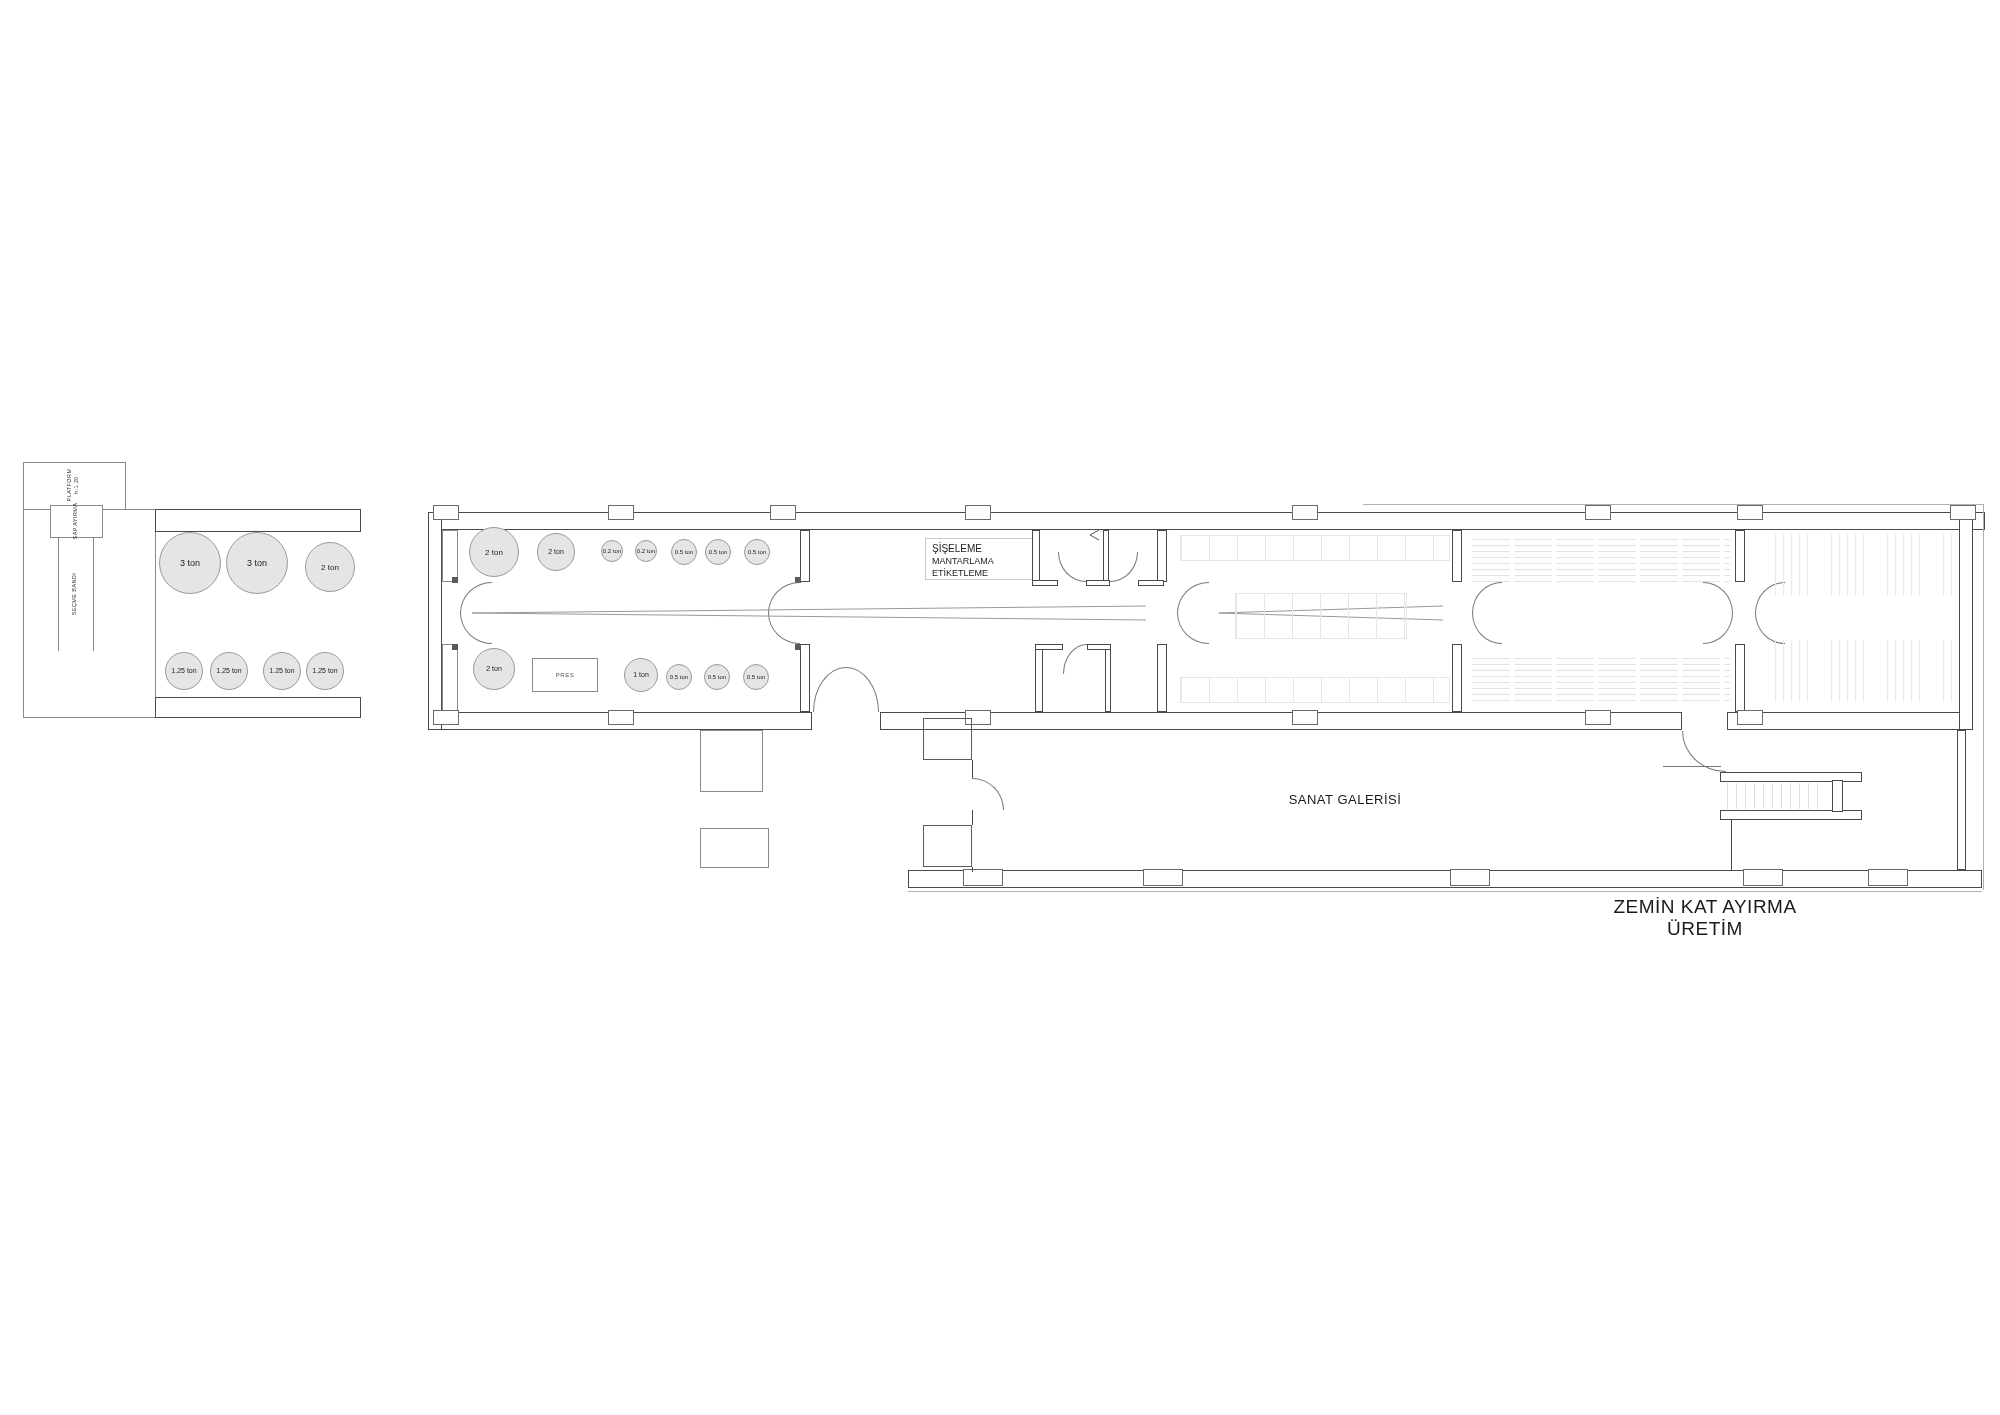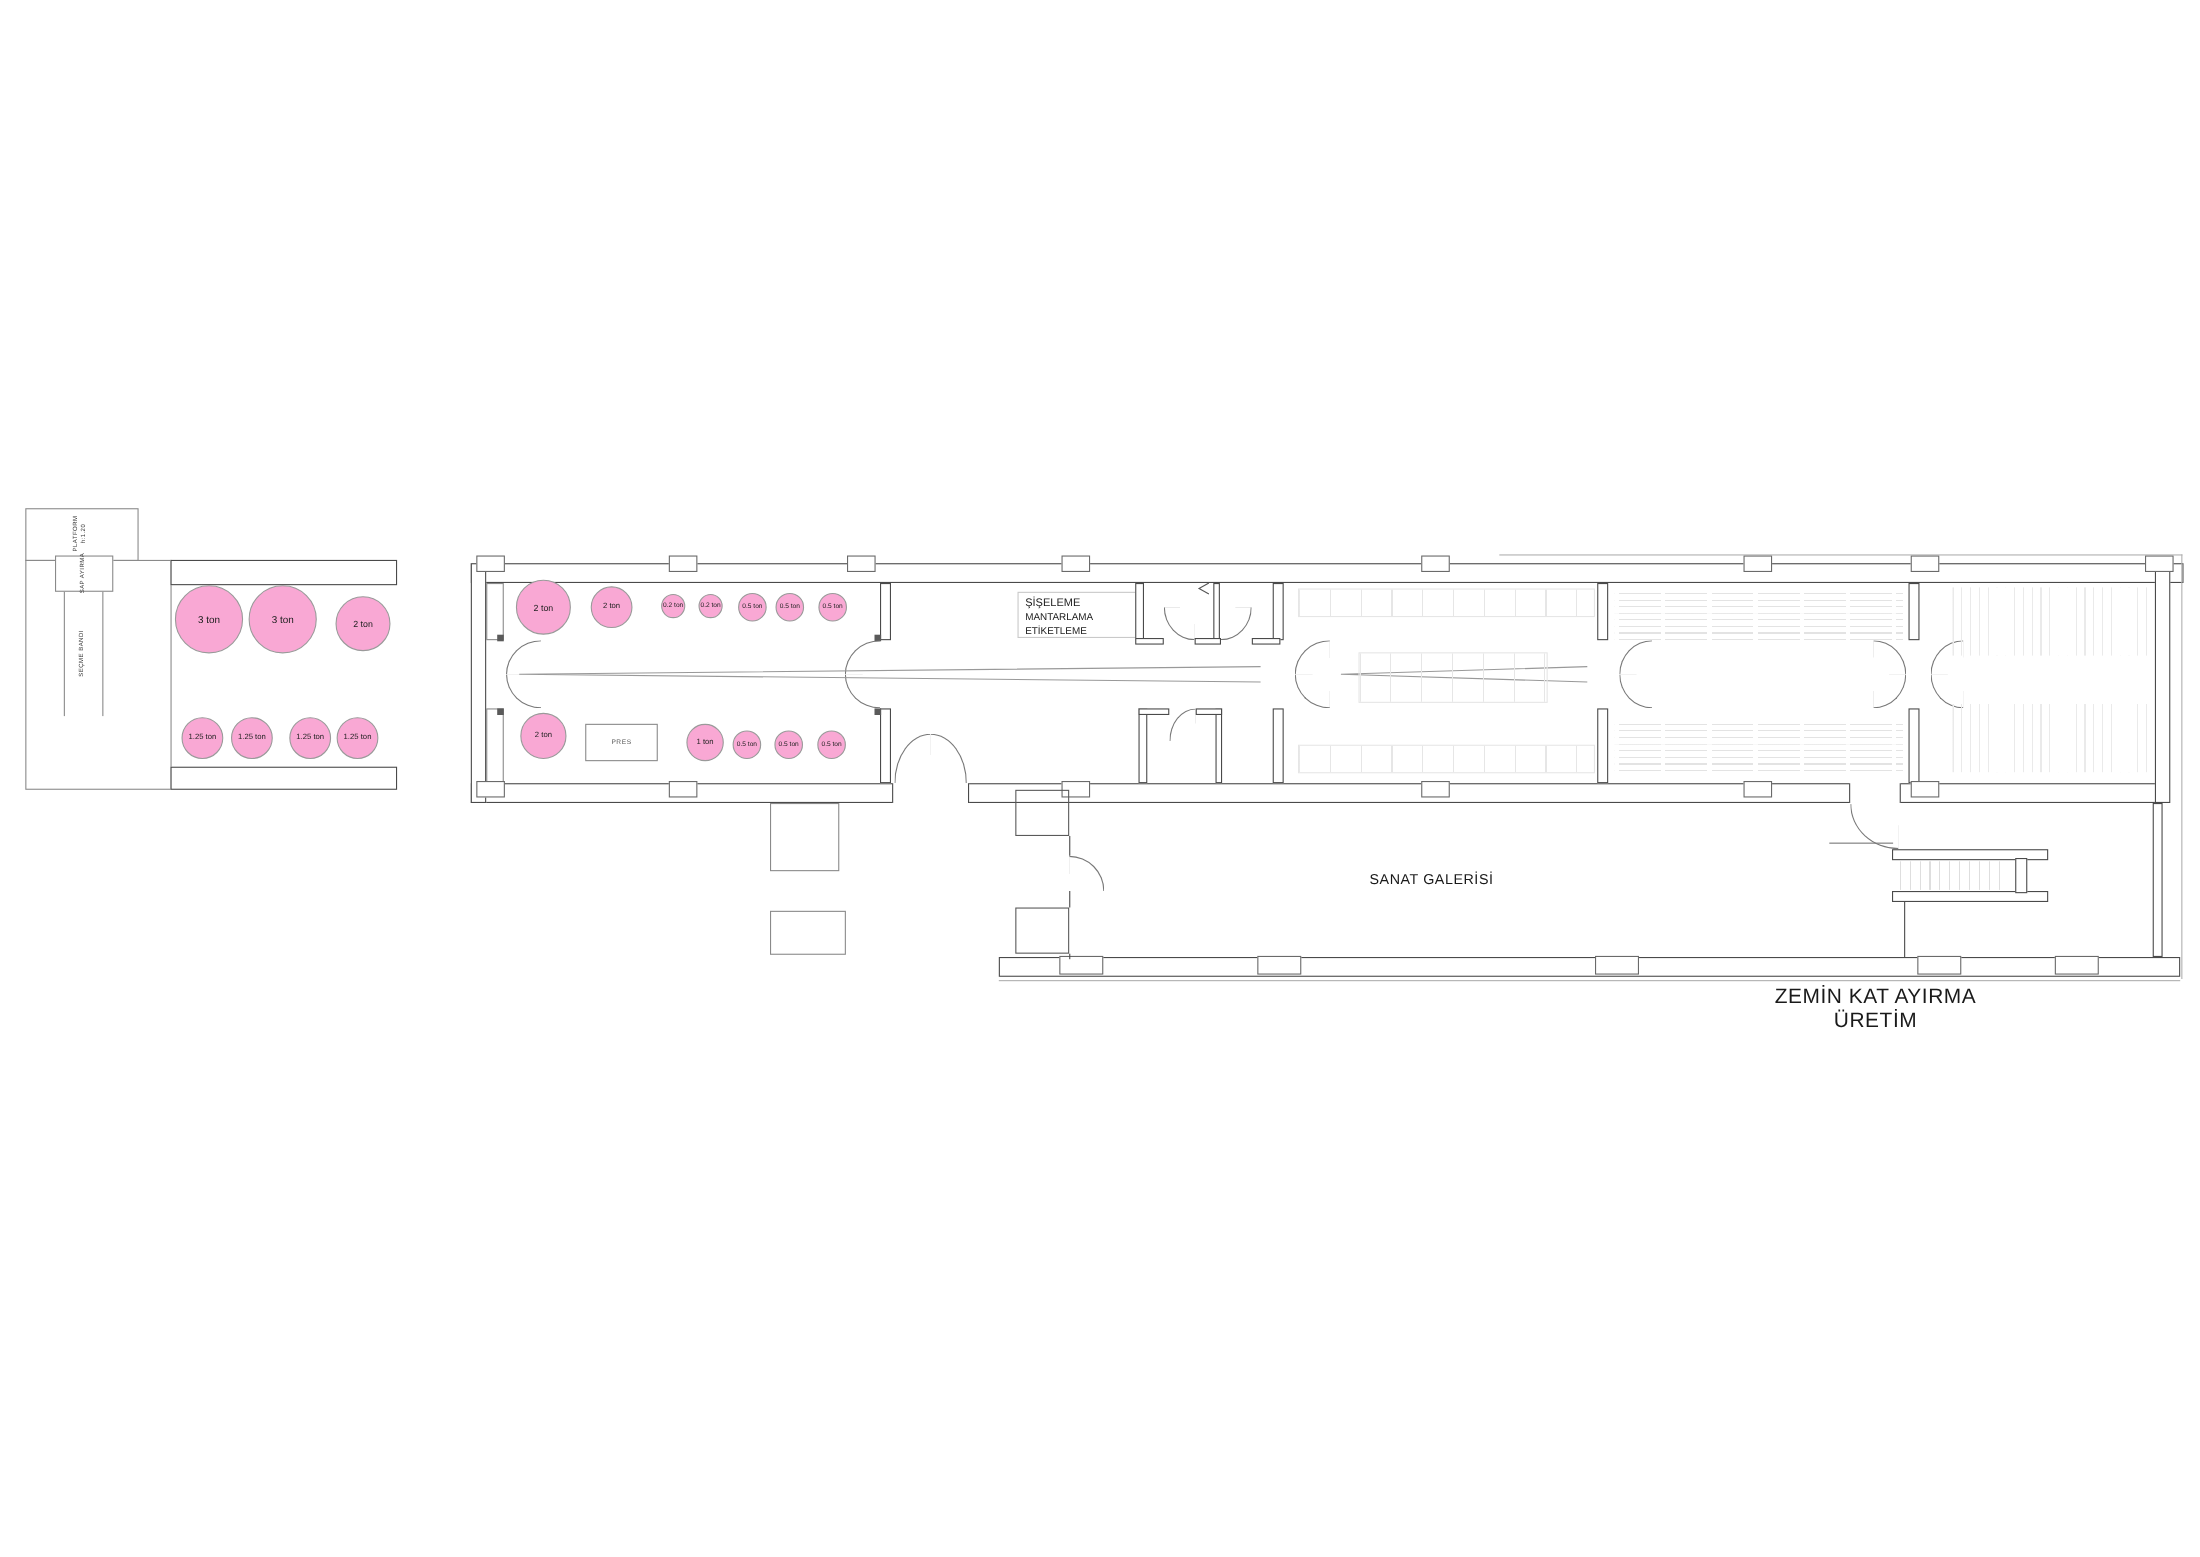--- a/index.html
+++ b/index.html
@@ -10,21 +10,21 @@
   .wall{position:absolute;box-sizing:border-box;background:#fff;border:1px solid #4a4a4a;}
   .lnV{position:absolute;width:1px;background:#4a4a4a;}
   .lnH{position:absolute;height:1px;background:#4a4a4a;}
   .lnVl{position:absolute;width:1px;background:#b0b0b0;}
   .lnHl{position:absolute;height:1px;background:#b0b0b0;}
   .box{position:absolute;box-sizing:border-box;border:1px solid #8a8a8a;background:transparent;}
   .boxd{position:absolute;box-sizing:border-box;border:1px solid #5a5a5a;background:transparent;}
   .marker{position:absolute;box-sizing:border-box;background:#fff;border:1px solid #6a6a6a;}
   .sq{position:absolute;background:#5a5a5a;}
   .tank{position:absolute;box-sizing:border-box;border:1px solid #9a9a9a;border-radius:50%;
-        background:#f9a8d4;display:flex;align-items:center;justify-content:center;
+        background:#e5e5e5;display:flex;align-items:center;justify-content:center;
         text-align:center;color:#222;}
   .t9{font-size:9px;} .t8{font-size:8px;} .t7{font-size:7px;line-height:8px;} .t6{font-size:6px;line-height:6.5px;}
   .arc{position:absolute;box-sizing:border-box;border:0 solid #777;background:transparent;}
   .arc-tl{border-top-width:1px;border-left-width:1px;border-top-left-radius:100% 100%;}
   .arc-tr{border-top-width:1px;border-right-width:1px;border-top-right-radius:100% 100%;}
   .arc-bl{border-bottom-width:1px;border-left-width:1px;border-bottom-left-radius:100% 100%;}
   .arc-br{border-bottom-width:1px;border-right-width:1px;border-bottom-right-radius:100% 100%;}
   .rot{position:absolute;transform:rotate(-90deg);transform-origin:center;
        font-size:5.5px;line-height:7px;color:#333;text-align:center;letter-spacing:.4px;white-space:nowrap;}
   .f1{position:absolute;box-sizing:border-box;border:1px solid #e6e6e6;
@@ -197,17 +197,17 @@
   <div class="lnV" style="left:1681px;top:712px;height:18px"></div>
   <div class="lnV" style="left:1727px;top:712px;height:18px"></div>
   <div class="arc arc-bl" style="left:1682px;top:731px;width:44px;height:41px"></div>
   <div class="lnH" style="left:1663px;top:766px;width:58px;background:#777"></div>
   <div class="treads" style="left:1727px;top:783px;width:98px;height:26px"></div>
   <div class="wall" style="left:1720px;top:772px;width:142px;height:10px"></div>
   <div class="wall" style="left:1720px;top:810px;width:142px;height:10px"></div>
   <div class="wall" style="left:1832px;top:780px;width:11px;height:32px"></div>
   <div class="lnV" style="left:1731px;top:820px;height:50px"></div>
 
-  <div class="lbl" style="left:1245px;top:792px;width:200px;text-align:left;font-size:13px;letter-spacing:.5px">SANAT GALERİSİ</div>
+  <div class="lbl" style="left:1245px;top:792px;width:200px;text-align:center;font-size:13px;letter-spacing:.5px">SANAT GALERİSİ</div>
 
   <div class="lbl" style="left:1580px;top:896px;width:250px;text-align:center;font-size:19px;letter-spacing:.5px">ZEMİN KAT AYIRMA ÜRETİM</div>
 
 </div>
 
 </body></html>

